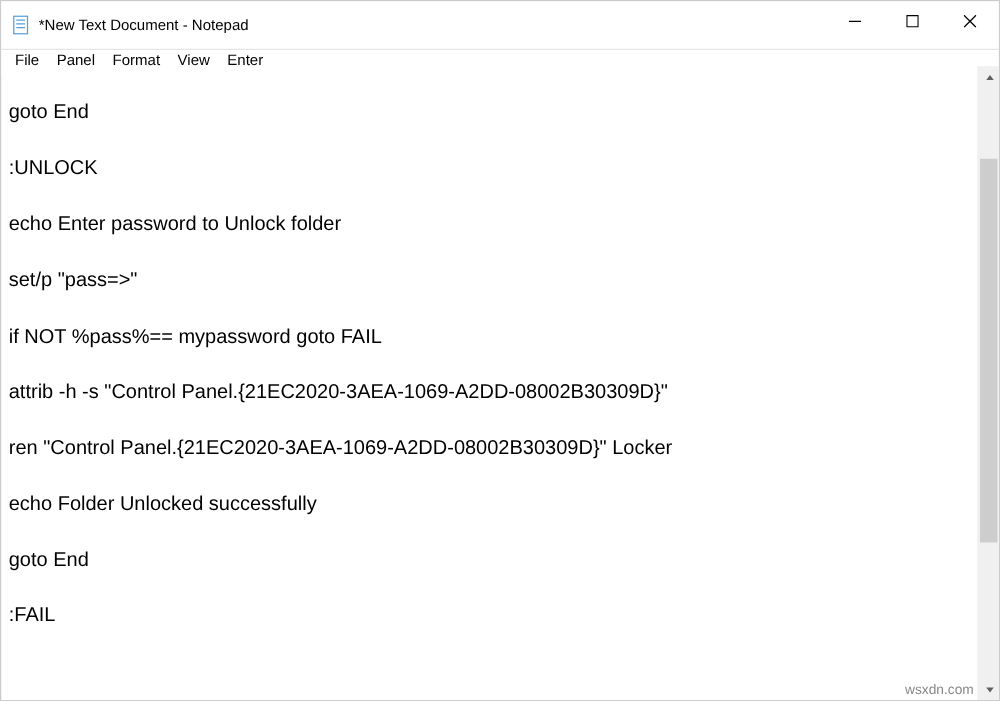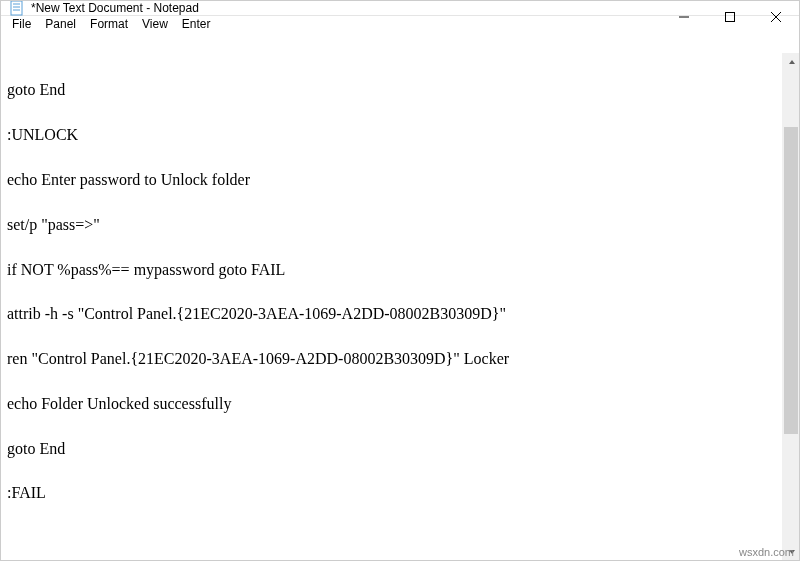--- a/index.html
+++ b/index.html
@@ -7,21 +7,21 @@
       font-family: "Segoe UI", Tahoma, sans-serif;
       font-size: 12px;
       background: #fff;
       width: 800px;
       height: 561px;
       overflow: hidden;
       border: 1px solid #ccc;
       position: relative;
     }
     .titlebar {
-      height: 15px;
+      height: 39px;
       background: #fff;
       display: flex;
       align-items: center;
       border-bottom: 1px solid #e5e5e5;
     }
     .titlebar .app-icon {
       width: 16px; height: 16px;
       margin-left: 8px; margin-right: 6px;
       display: flex; align-items: center; justify-content: center;
     }
@@ -45,21 +45,21 @@
       background: #fff;
     }
     .menu-item { padding: 1px 7px; cursor: default; }
     .content-wrap {
       position: absolute;
       top: 52px; left: 0; right: 0; bottom: 0;
       display: flex;
     }
     .editor {
       flex: 1;
-      font-family: Liberation Serif, serif;
+      font-family: Liberation Sans, sans-serif;
       font-size: 16px;
       line-height: 1.4;
       padding: 4px 6px;
       white-space: pre-wrap;
       word-break: break-all;
       color: #000;
       overflow: hidden;
     }
     .vscroll {
       width: 17px;
@@ -77,21 +77,21 @@
     .v-thumb {
       position: absolute;
       left: 1px; right: 1px;
       top: 12%;
       height: 65%;
       background: #cdcdcd;
     }
     .v-arrow.bottom { position: absolute; bottom: 0; }
     .watermark {
       position: absolute;
-      right: 5px; bottom: 2px;
+      right: 20px; bottom: 2px;
       font-size: 11px;
       color: #888;
       font-family: Arial, sans-serif;
     }
   </style>
 </head>
 <body>
 
 <div class="titlebar">
   <span class="app-icon">

